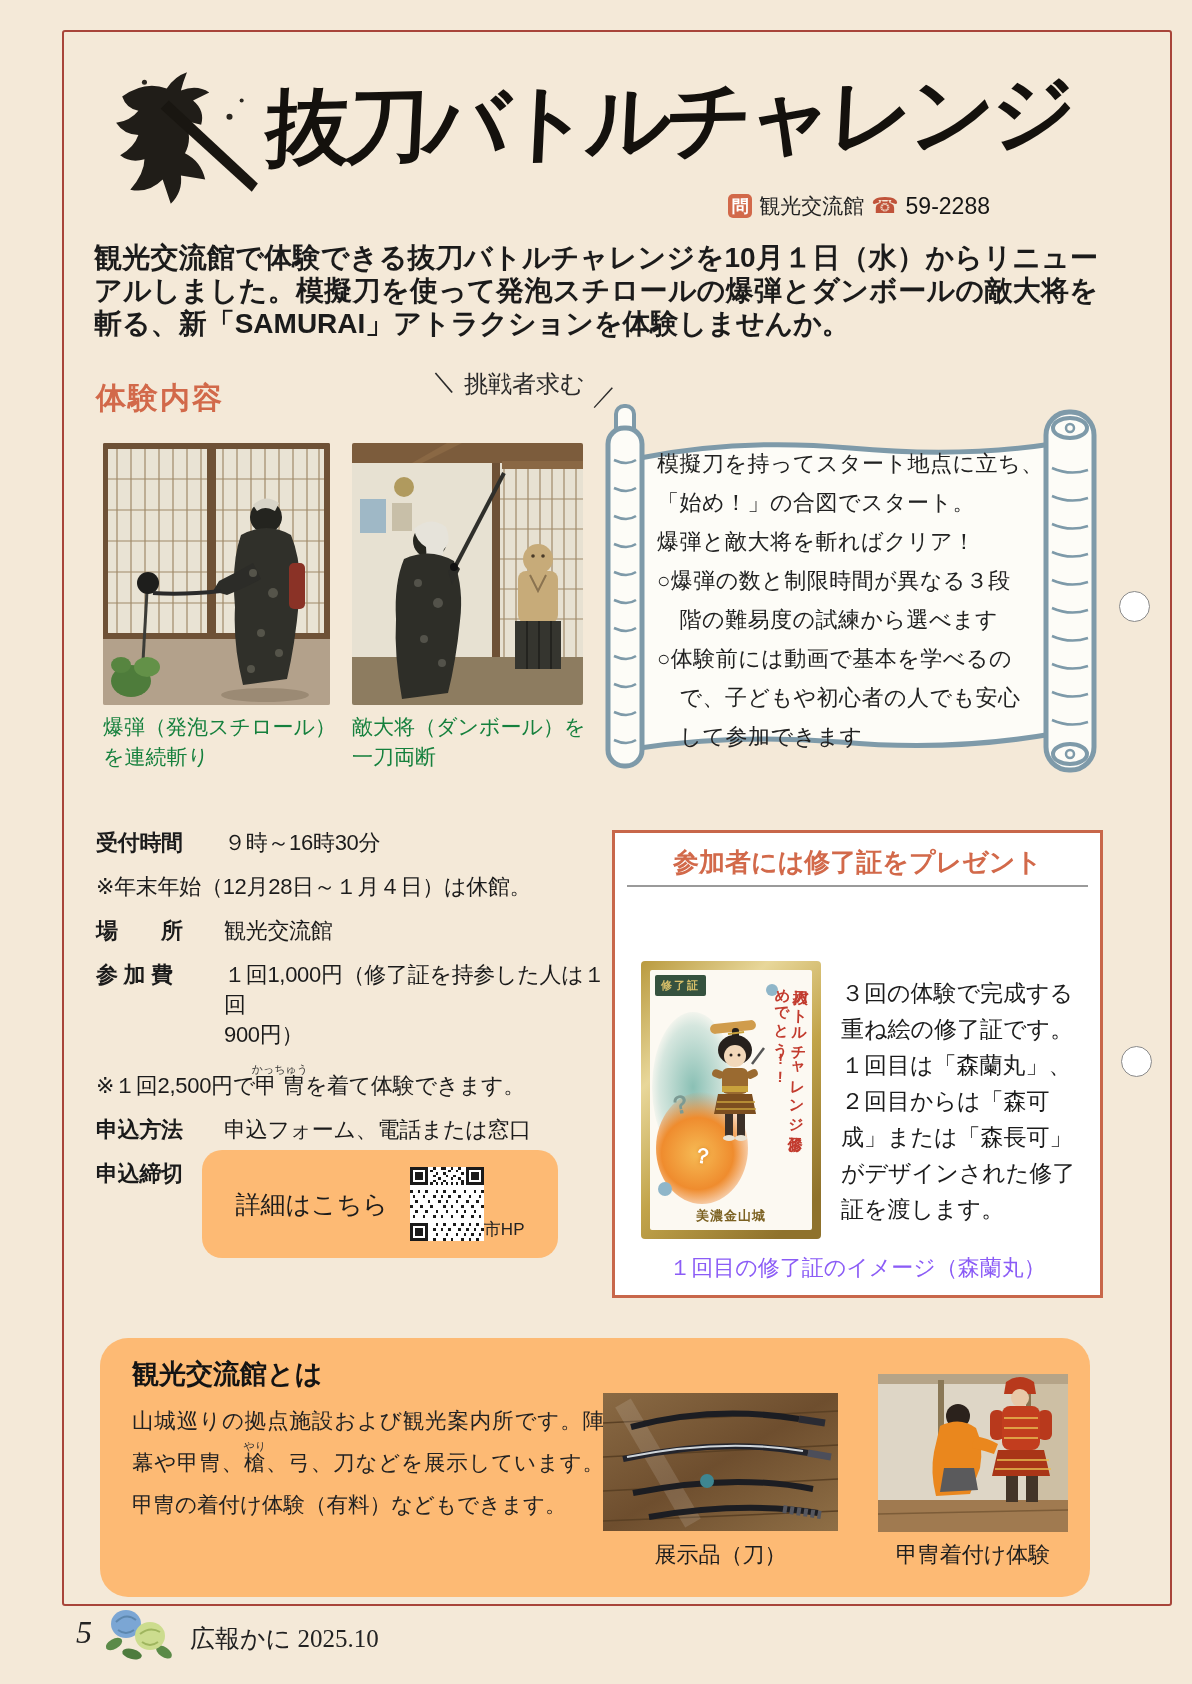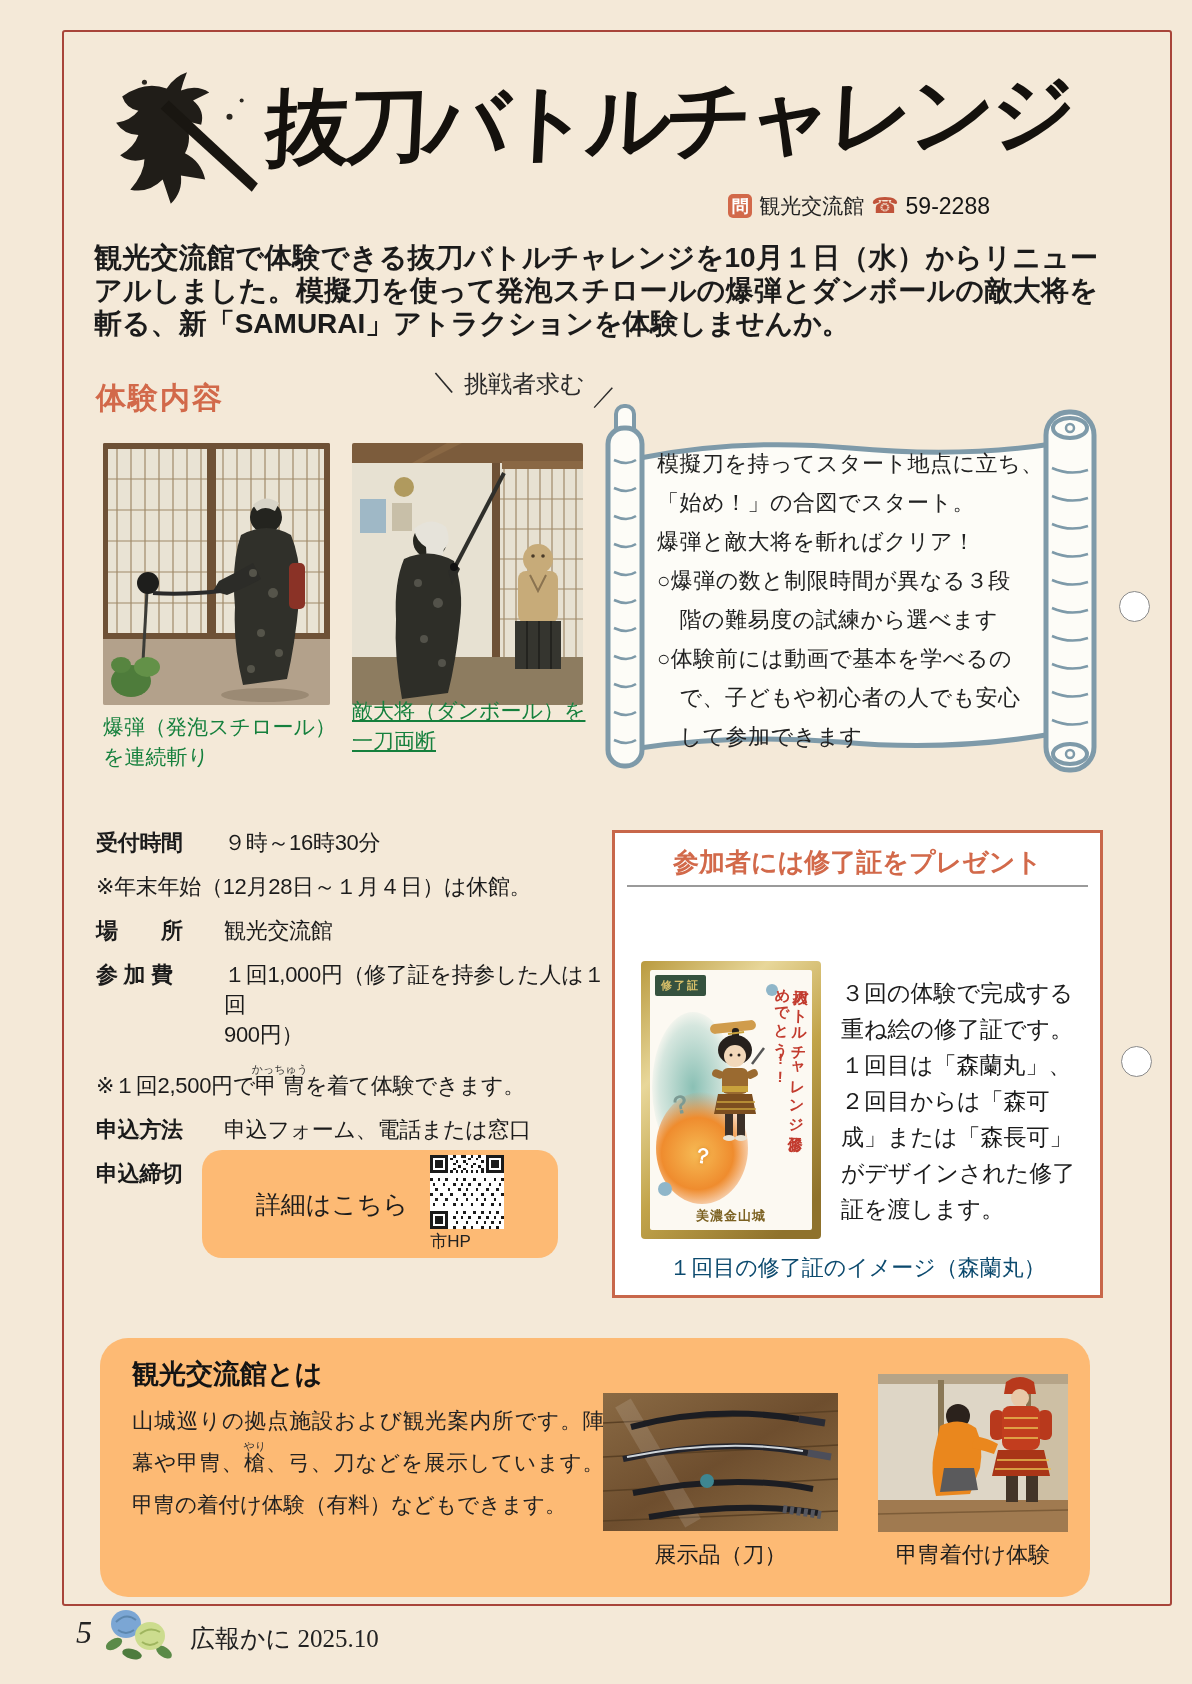--- a/index.html
+++ b/index.html
@@ -23,50 +23,50 @@
   
   .sec-h{left:96px;top:378px;font-size:30px;font-weight:800;color:#d2694a;letter-spacing:2px;}
   .callout{left:432px;top:368px;font-size:24px;color:#2a2a2a;display:flex;gap:8px;align-items:flex-start;}
   .callout .open{position:relative;top:-3px;}
   .callout .close{position:relative;top:12px;}
   .photo{border-radius:2px;overflow:hidden;}
   .photoA{left:103px;top:443px;width:227px;height:262px;}
   .photoB{left:352px;top:443px;width:231px;height:262px;}
   .caption{font-size:21px;line-height:1.45;color:#15803d;}
   .capA{left:103px;top:712px;width:245px;}
-  .capB{left:352px;top:696px;width:245px;text-decoration:underline;}
+  .capB{left:352px;top:712px;width:245px;}
 
   
   .scroll{left:600px;top:404px;width:498px;height:374px;}
   .scroll svg{position:absolute;left:0;top:0;}
   .scroll-text{position:absolute;left:57px;top:40px;font-size:22px;line-height:39px;color:#212121;letter-spacing:.5px;}
   .scroll-text div{white-space:nowrap;}
 
   
   .details{left:96px;top:828px;width:512px;font-size:22px;letter-spacing:-.3px;color:#1b1b1b;}
   .drow{display:flex;margin-bottom:14px;gap:20px;}
   .dlabel{font-weight:800;width:108px;flex:none;white-space:pre;}
   .dval{white-space:pre-wrap;}
   .dnote{margin-bottom:14px;}
   ruby rt{font-size:11px;color:#333;letter-spacing:0;}
 
   
   .qrbox{left:202px;top:1150px;width:356px;height:108px;background:#fdba74;border-radius:20px;
          display:flex;align-items:center;justify-content:center;gap:22px;}
   .qrlabel{font-size:25px;color:#1c1c1c;}
-  .qrwrap{display:flex;flex-direction:column;align-items:flex-start;}
+  .qrwrap{display:flex;flex-direction:row;align-items:flex-end;}
   .qrcap{font-size:17px;margin-top:1px;color:#222;}
 
   
   .gift{left:612px;top:830px;width:485px;height:462px;background:#fff;border:3px solid #c8674a;}
   .gift-h{position:absolute;top:12px;left:0;right:0;text-align:center;font-size:26px;font-weight:800;color:#d2694a;}
   .gift-hr{position:absolute;top:52px;left:12px;right:12px;border-top:2px solid #9a9a9a;}
   .gift-intro{position:absolute;left:26px;top:64px;width:432px;font-size:21px;line-height:30px;color:#1e1e1e;}
   .gift-body{position:absolute;left:226px;top:142px;width:242px;font-size:23px;line-height:36px;color:#1b1b1b;}
-  .gift-cap{position:absolute;bottom:12px;left:0;right:0;text-align:center;font-size:22px;color:#0c4a6e;}
+  .gift-cap{position:absolute;bottom:12px;left:0;right:0;text-align:center;font-size:22px;color:#8b5cf6;}
 
   
   .cert{position:absolute;left:26px;top:128px;width:180px;height:278px;
         background:linear-gradient(135deg,#b99a3e,#e8d79a 28%,#c2a44a 55%,#8f722c 90%);
         padding:9px;border-radius:4px;box-sizing:border-box;}
   .cert-inner{position:relative;width:100%;height:100%;background:#fcf9f2;overflow:hidden;border-radius:2px;}
   .cert-badge{position:absolute;left:5px;top:5px;background:#35523f;color:#d9c06a;font-size:11px;font-weight:700;
               padding:3px 6px;border-radius:2px;letter-spacing:2px;}
   .flame-teal{position:absolute;left:2px;top:42px;width:82px;height:150px;border-radius:50%;
               background:radial-gradient(ellipse at 50% 50%, rgba(118,182,170,.85), rgba(150,200,190,.38) 58%, transparent 75%);}

